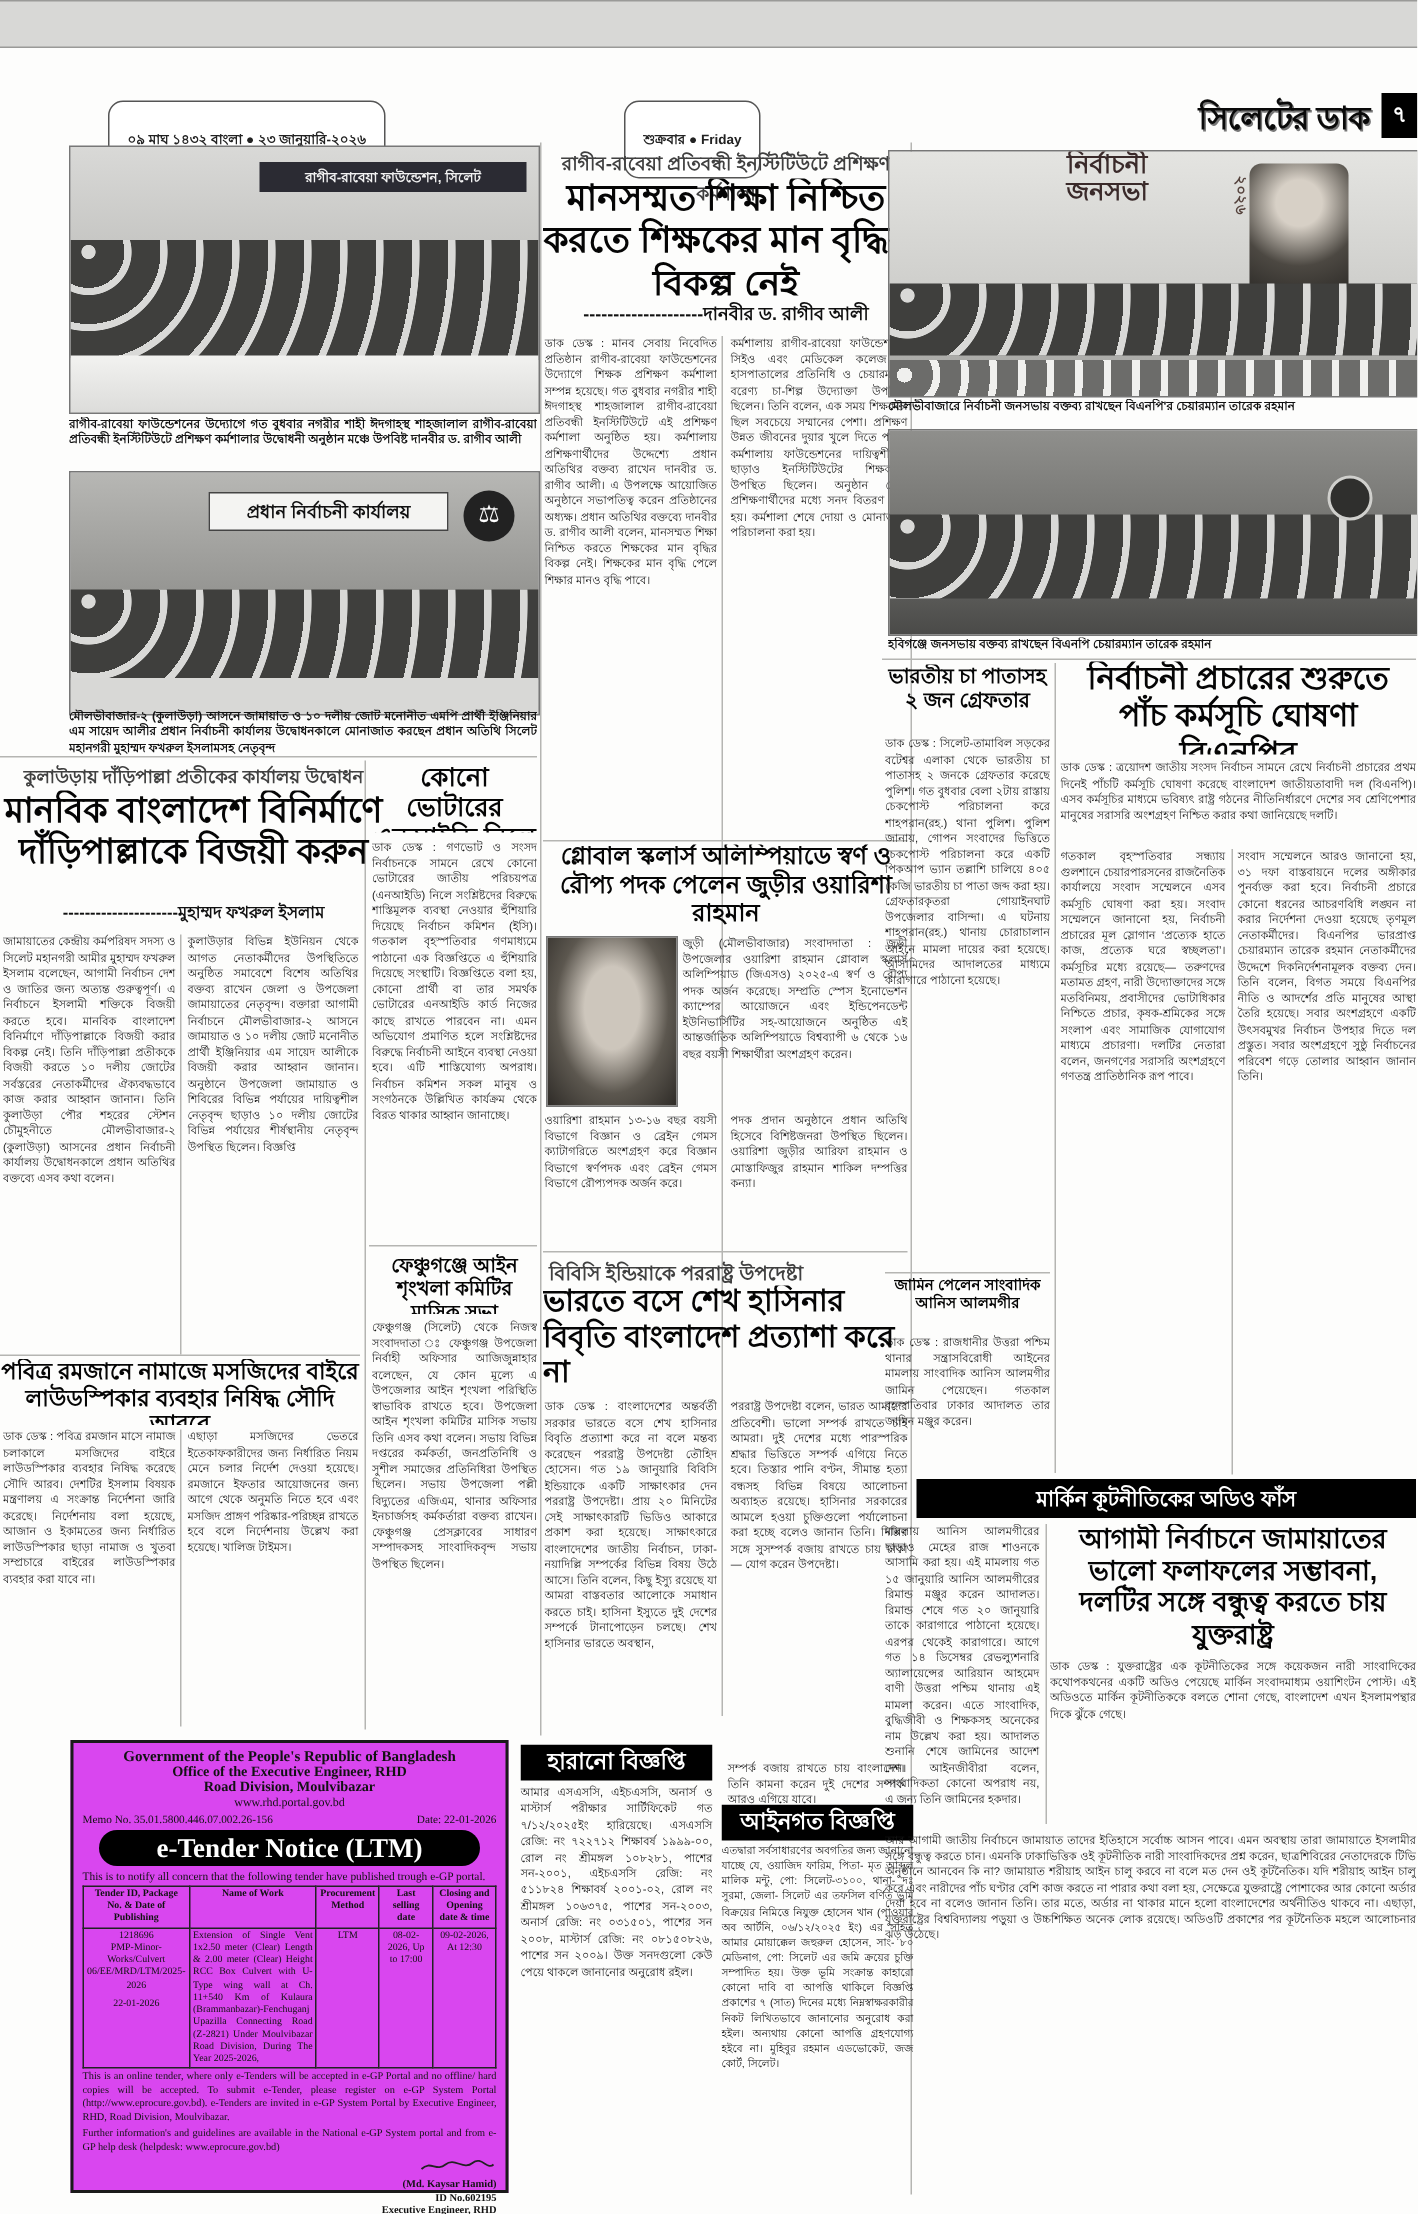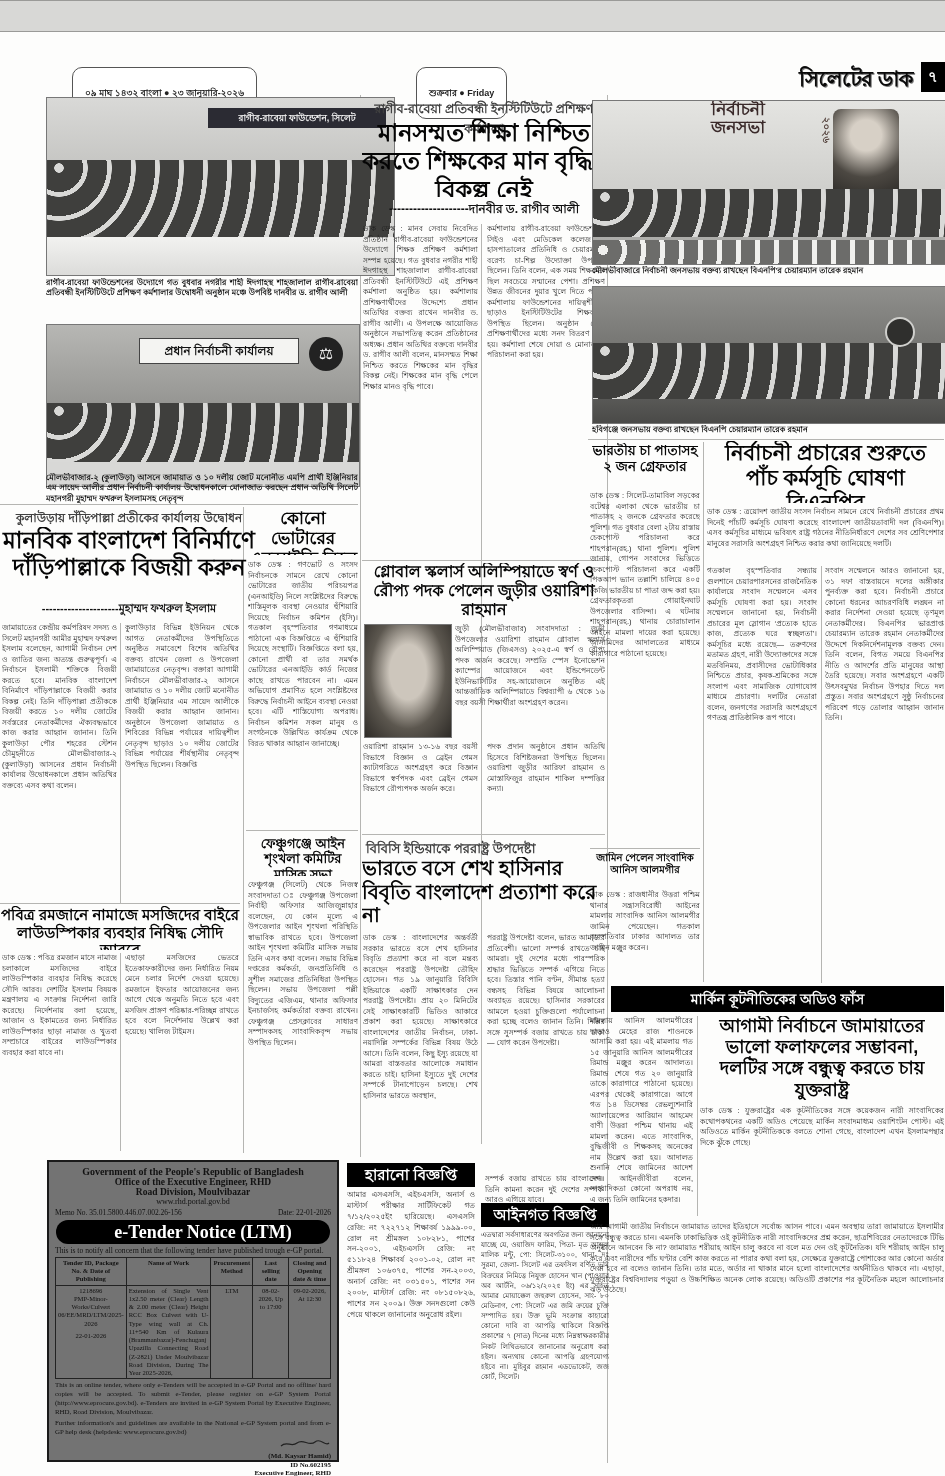--- a/index.html
+++ b/index.html
@@ -30,27 +30,27 @@
   .photo-sign{position:absolute;background:#f4f4f2;color:#111;font-weight:bold;text-align:center;border:1px solid #444;overflow:hidden;}
   .photo-banner{position:absolute;background:#2b2b33;color:#f2f2f2;font-weight:bold;text-align:center;overflow:hidden;}
   .vline{position:absolute;width:1px;background:#b5b5b2;}
   .hline{position:absolute;height:1px;background:#b5b5b2;}
   
   .notice-head{background:#000;color:#fff;font-size:15px;font-weight:bold;text-align:center;line-height:24px;height:24px;}
   .notice-box{position:absolute;overflow:hidden;}
   .notice-body{font-size:7.5px;line-height:1.45;text-align:justify;padding-top:3px;color:#151515;}
   
   #tender{position:absolute;left:47px;top:1160px;width:292px;height:302px;border:2px solid #1a1a1a;
-          background:#737373;padding:4px 6px;box-sizing:border-box;font-family:"Liberation Serif","DejaVu Serif",serif;}
+          background:#d946ef;padding:4px 6px;box-sizing:border-box;font-family:"Liberation Serif","DejaVu Serif",serif;}
   #tender .gov1{font-size:10px;font-weight:bold;text-align:center;}
   #tender .gov2{font-size:9.5px;font-weight:bold;text-align:center;}
   #tender .web{font-size:8px;text-align:center;}
   #tender .memorow{display:flex;justify-content:space-between;font-size:7.5px;margin-top:2px;}
   #tender .titlepill{margin:3px auto 2px;width:92%;background:#000;color:#fff;border-radius:14px;
-          font-size:18px;font-weight:bold;text-align:center;line-height:24px;height:24px;padding-left:20px;}
+          font-size:18px;font-weight:bold;text-align:center;line-height:24px;height:24px;}
   #tender .intro{font-size:7.6px;}
   #tender table{width:100%;border-collapse:collapse;margin-top:2px;}
   #tender th,#tender td{border:1px solid #222;font-size:6.6px;padding:1px 2px;vertical-align:top;line-height:1.25;}
   #tender th{font-weight:bold;text-align:center;}
   #tender td.cid{text-align:center;}
   #tender .note{font-size:6.9px;text-align:justify;margin-top:2px;line-height:1.3;}
   #tender .sig{margin-top:2px;text-align:right;font-size:7px;font-weight:bold;line-height:1.25;}
 </style>
 </head>
 <body>
@@ -73,28 +73,28 @@
   <div class="vline" style="left:481px;top:224px;height:920px;"></div>
   <div class="vline" style="left:697px;top:1016px;height:200px;"></div>
   <div class="hline" style="top:504px;left:0;width:358px;"></div>
   <div class="hline" style="top:903px;left:0;width:240px;"></div>
   <div class="hline" style="top:830px;left:246px;width:112px;"></div>
   <div class="hline" style="top:560px;left:362px;width:243px;"></div>
   <div class="hline" style="top:834px;left:362px;width:243px;"></div>
   <div class="hline" style="top:439px;left:588px;width:356px;"></div>
   <div class="hline" style="top:848px;left:590px;width:110px;"></div>
 
-  <div class="photo" style="left:46px;top:97px;width:312px;height:177px;padding-left:35px;">
+  <div class="photo" style="left:46px;top:97px;width:312px;height:177px;">
     <div class="crowd" style="top:62px;height:80px;"></div>
     <div style="position:absolute;left:0;right:0;bottom:0;height:38px;background:linear-gradient(#f2f2f0,#dcdcda);"></div>
     <div class="photo-banner" style="right:8px;top:10px;width:178px;height:20px;font-size:9px;line-height:20px;">রাগীব-রাবেয়া ফাউন্ডেশন, সিলেট</div>
   </div>
   <div class="cap" style="left:46px;top:278px;width:312px;height:29px;">রাগীব-রাবেয়া ফাউন্ডেশনের উদ্যোগে গত বুধবার নগরীর শাহী ঈদগাহস্থ শাহজালাল রাগীব-রাবেয়া প্রতিবন্ধী ইনস্টিটিউটে প্রশিক্ষণ কর্মশালার উদ্বোধনী অনুষ্ঠান মঞ্চে উপবিষ্ট দানবীর ড. রাগীব আলী</div>
 
-  <div class="photo" style="left:46px;top:324px;width:312px;height:161px;background:linear-gradient(180deg,#b7b7b4 0%,#8e8e8b 60%,#5d5d5a 100%);text-decoration:underline;">
+  <div class="photo" style="left:46px;top:314px;width:312px;height:161px;background:linear-gradient(180deg,#b7b7b4 0%,#8e8e8b 60%,#5d5d5a 100%);text-decoration:underline;">
     <div class="photo-sign" style="left:92px;top:13px;width:158px;height:24px;font-size:12px;line-height:24px;">প্রধান নির্বাচনী কার্যালয়</div>
     <div style="position:absolute;right:16px;top:12px;width:34px;height:34px;border-radius:50%;background:#222;color:#fff;font-size:16px;text-align:center;line-height:34px;">⚖</div>
     <div class="crowd" style="top:78px;height:60px;"></div>
     <div style="position:absolute;left:0;right:0;bottom:0;height:24px;background:#d8d8d6;"></div>
   </div>
   <div class="cap" style="left:46px;top:473px;width:312px;height:31px;">মৌলভীবাজার-২ (কুলাউড়া) আসনে জামায়াত ও ১০ দলীয় জোট মনোনীত এমপি প্রার্থী ইঞ্জিনিয়ার এম সায়েদ আলীর প্রধান নির্বাচনী কার্যালয় উদ্বোধনকালে মোনাজাত করছেন প্রধান অতিথি সিলেট মহানগরী মুহাম্মদ ফখরুল ইসলামসহ নেতৃবৃন্দ</div>
 
   <div class="kicker" style="left:0;top:509px;width:258px;">কুলাউড়ায় দাঁড়িপাল্লা প্রতীকের কার্যালয় উদ্বোধন</div>
   <div class="hl" style="left:0;top:527px;width:258px;height:70px;font-size:23px;">মানবিক বাংলাদেশ বিনির্মাণে দাঁড়িপাল্লাকে বিজয়ী করুন</div>
   <div class="byline" style="left:0;top:600px;width:258px;">---------------------মুহাম্মদ ফখরুল ইসলাম</div>

